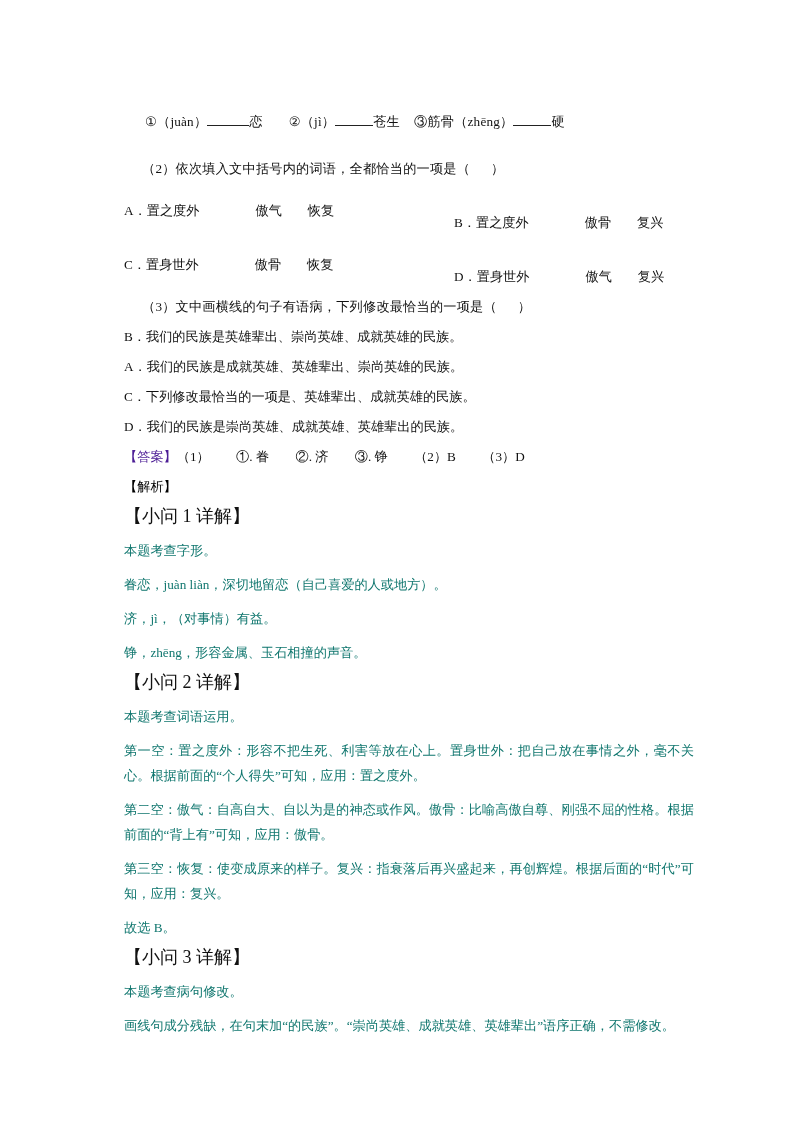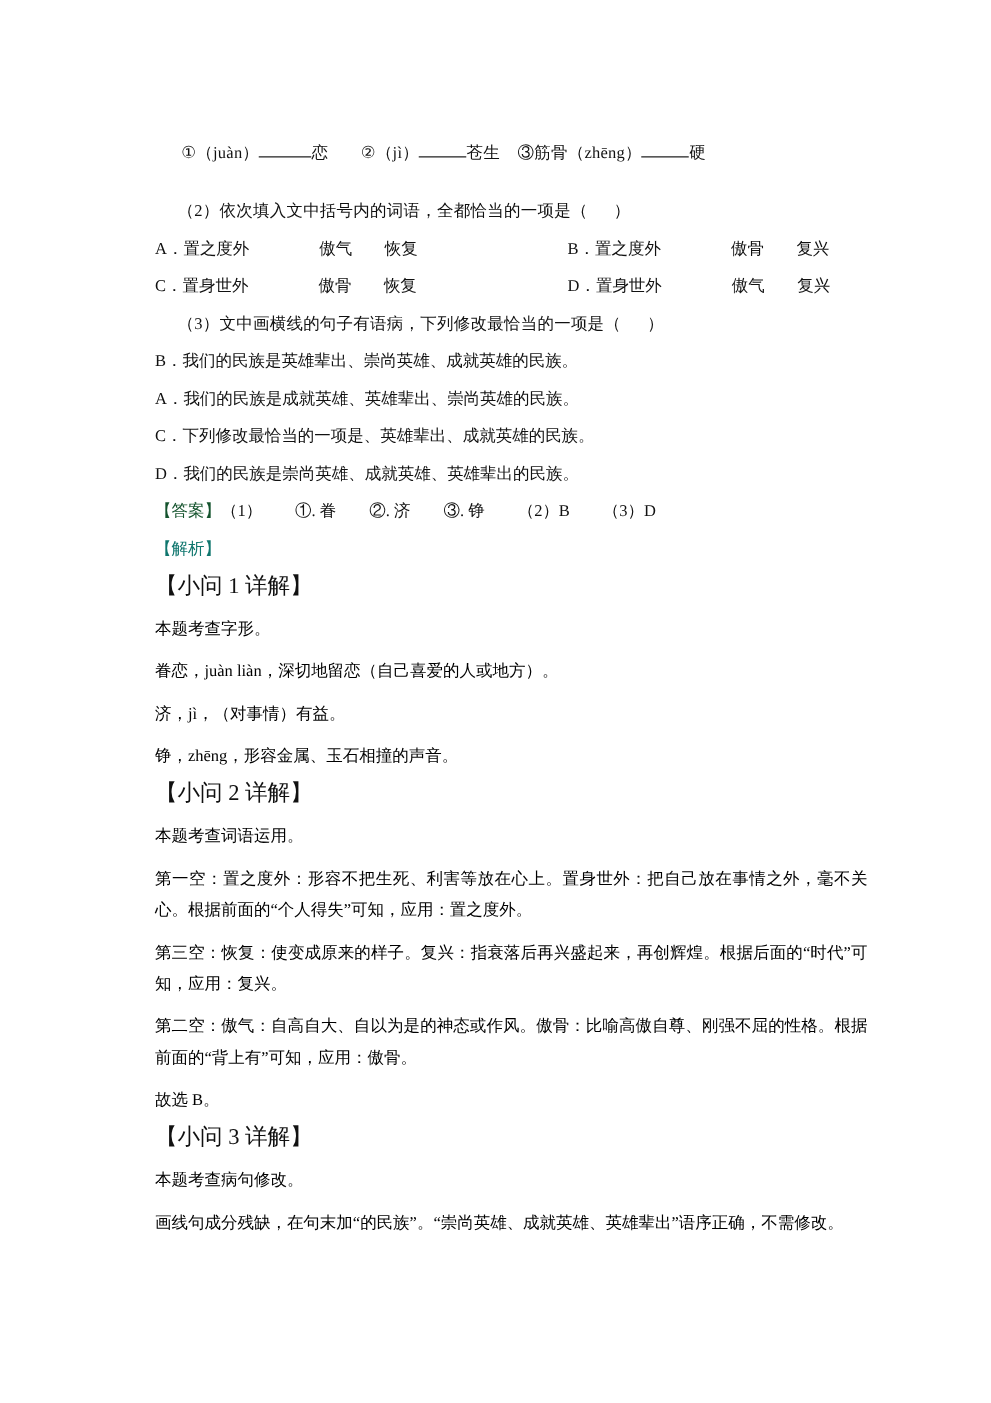--- a/index.html
+++ b/index.html
@@ -43,60 +43,60 @@
     display: flex;
     margin-bottom: 13px;
     align-items: center;
   }
   .cols > div {
     font-size: 13.2px;
     line-height: 17px;
     color: #111;
   }
   .col-a { width: 330px; }
-  .col-b { width: 240px; }
+  .col-b { width: 240px; margin-top: 24px; }
   .blank-u {
     display: inline-block;
     border-bottom: 1px solid #222;
     width: 42px;
     vertical-align: baseline;
   }
   .blank-s {
     display: inline-block;
     border-bottom: 1px solid #222;
     width: 38px;
     vertical-align: baseline;
   }
   .ans-label {
-    color: #14532d;
+    color: #4c1d95;
     text-align: right;
   }
   .ans-line {
     font-size: 13.2px;
     line-height: 17px;
     margin-bottom: 13px;
     color: #111;
   }
   .blue-line {
-    color: #0f766e;
+    color: #000000;
     font-size: 13.2px;
     line-height: 17px;
     margin-bottom: 13px;
   }
   .sec-head {
     font-size: 18px;
     line-height: 17px;
     margin-bottom: 13px;
     color: #111;
   }
   .para {
     font-size: 13.2px;
     line-height: 25px;
     margin-bottom: 9px;
-    color: #000000;
+    color: #0f766e;
     text-align: justify;
   }
   .opt-row {
     font-size: 13.2px;
     line-height: 17px;
     margin-bottom: 13px;
     color: #111;
   }
   .sp { display: inline-block; width: 26px; }
   .sp-lg { display: inline-block; width: 56px; }
@@ -137,22 +137,22 @@
 
     <div class="sec-head">【小问 1 详解】</div>
     <div class="para">本题考查字形。</div>
     <div class="para">眷恋，juàn liàn，深切地留恋（自己喜爱的人或地方）。</div>
     <div class="para">济，jì，（对事情）有益。</div>
     <div class="para">铮，zhēng，形容金属、玉石相撞的声音。</div>
 
     <div class="sec-head">【小问 2 详解】</div>
     <div class="para">本题考查词语运用。</div>
     <div class="para">第一空：置之度外：形容不把生死、利害等放在心上。置身世外：把自己放在事情之外，毫不关心。根据前面的“个人得失”可知，应用：置之度外。</div>
+    <div class="para">第二空：傲气：自高自大、自以为是的神态或作风。傲骨：比喻高傲自尊、刚强不屈的性格。根据前面的“背上有”可知，应用：傲骨。</div>
     <div class="para">第三空：恢复：使变成原来的样子。复兴：指衰落后再兴盛起来，再创辉煌。根据后面的“时代”可知，应用：复兴。</div>
-    <div class="para">第二空：傲气：自高自大、自以为是的神态或作风。傲骨：比喻高傲自尊、刚强不屈的性格。根据前面的“背上有”可知，应用：傲骨。</div>
     <div class="para">故选 B。</div>
 
     <div class="sec-head">【小问 3 详解】</div>
     <div class="para">本题考查病句修改。</div>
     <div class="para">画线句成分残缺，在句末加“的民族”。“崇尚英雄、成就英雄、英雄辈出”语序正确，不需修改。</div>
 
   </div>
 </div>
 
 </body></html>

